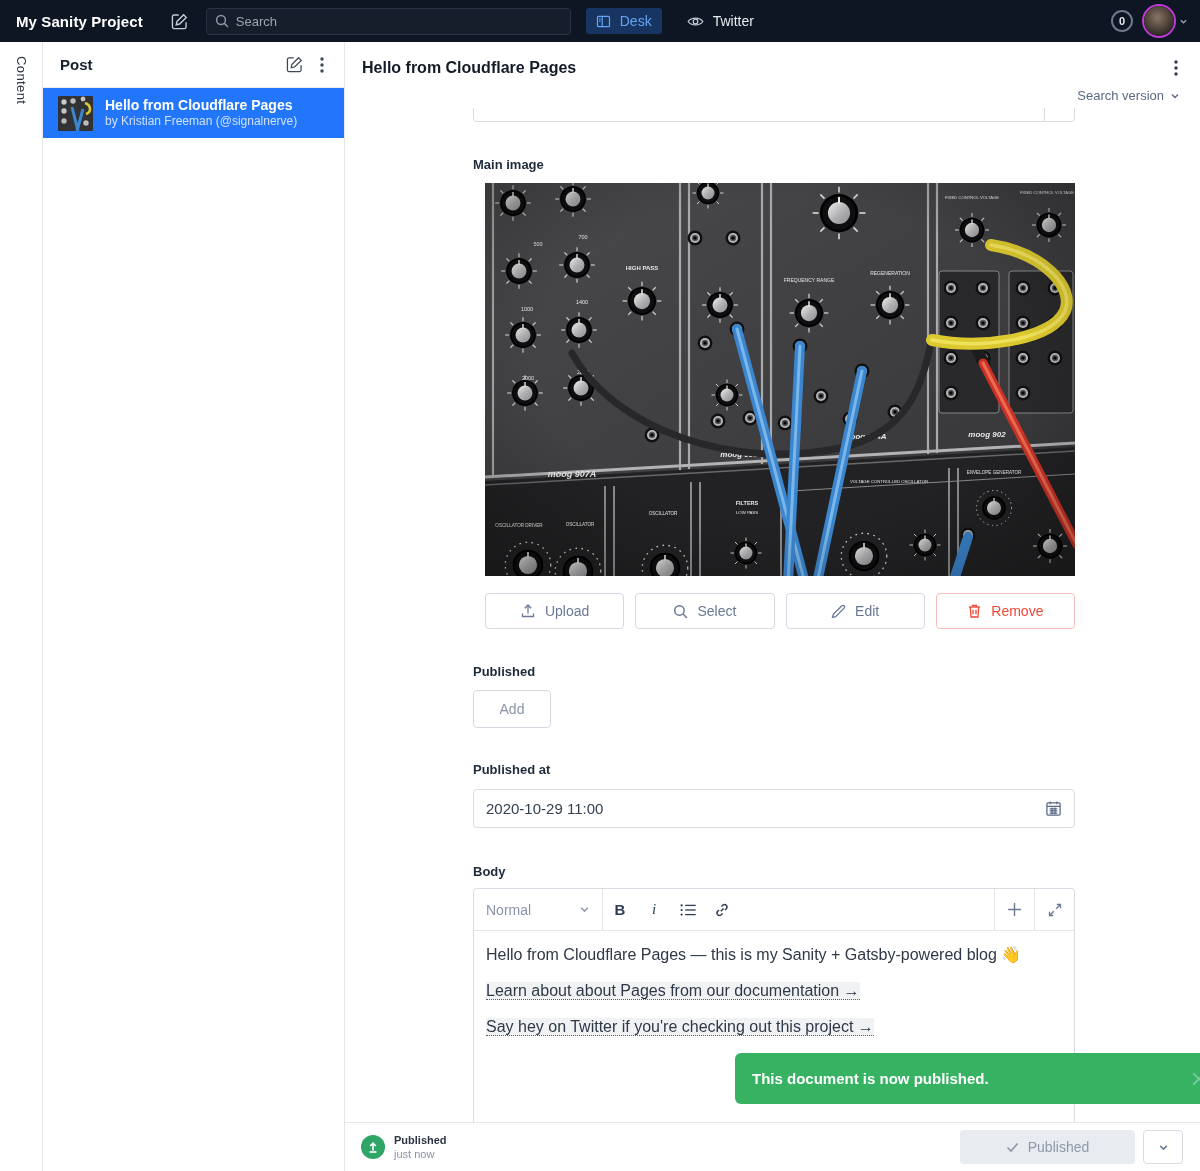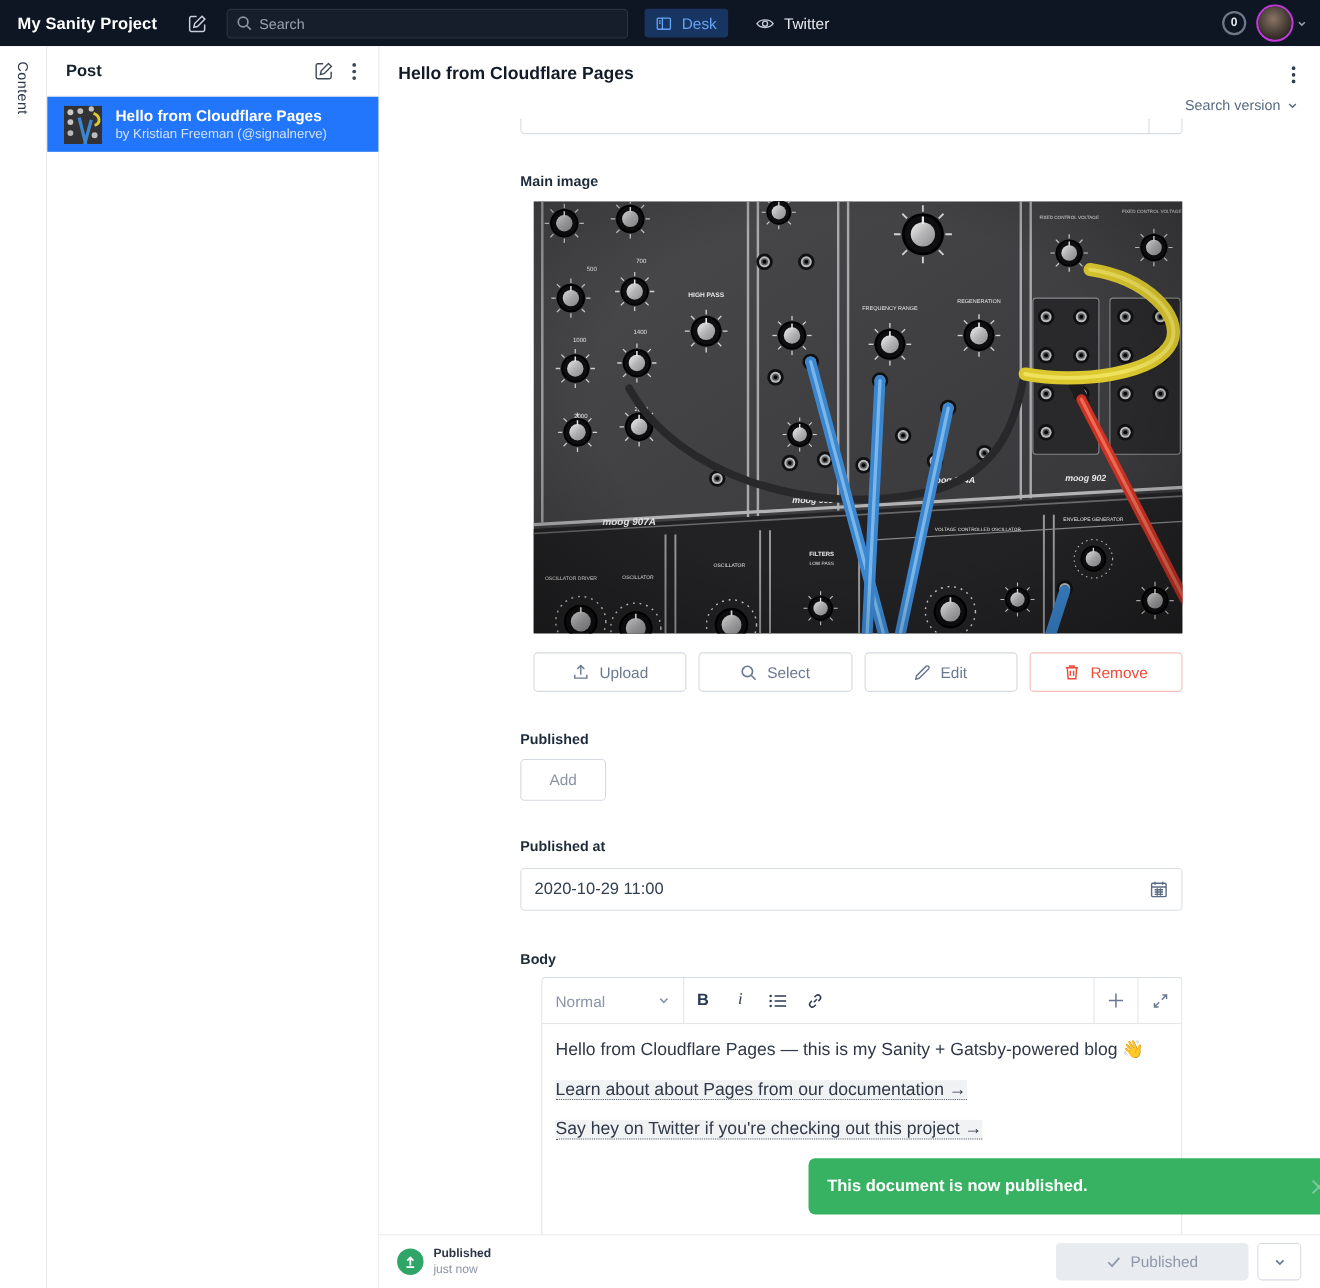--- a/index.html
+++ b/index.html
@@ -66,21 +66,21 @@
 
   .lbl-categories { margin-top:35px; }
   .add-btn { margin-top:10px; width:78px; height:38px; background:#fff; border:1px solid #d5dae2; border-radius:4px; color:#8a94a6; font-size:14px; display:flex; align-items:center; justify-content:center; cursor:pointer; }
 
   .lbl-published { margin-top:34px; }
   .date-input { position:relative; margin-top:11px; height:39px; border:1px solid #d8dde4; border-radius:4px; display:flex; align-items:center; padding:0 12px; }
   .date-input input { border:none; outline:none; font-size:15px; color:#33404f; flex:1; font-family:inherit; background:transparent; }
   .date-input .cal { color:#5a6b85; display:flex; cursor:pointer; }
 
   .lbl-body { margin-top:36px; }
-  .editor { margin-top:8px; height:238px; border:1px solid #d8dde4; border-top-left-radius:4px; border-top-right-radius:4px; border-bottom:none;margin-left:19px; }
+  .editor { margin-top:8px; height:238px; border:1px solid #d8dde4; border-top-left-radius:4px; border-top-right-radius:4px; border-bottom:none; }
   .toolbar { display:flex; align-items:center; height:42px; border-bottom:1px solid #e3e6ea; }
   .style-select { display:flex; align-items:center; width:128px; padding:0 12px; color:#8a94a6; font-size:14px; cursor:pointer; align-self:stretch; }
   .style-select span { flex:1; }
   .tb-divider { width:1px; align-self:stretch; background:#e3e6ea; }
   .tb-btn { display:flex; align-items:center; justify-content:center; min-width:34px; align-self:stretch; color:#2b3a55; cursor:pointer; }
   .tb-bold { font-weight:700; font-size:15px; }
   .tb-italic { font-style:italic; font-family:"Liberation Serif", serif; font-size:15px; }
   .tb-spacer { flex:1; }
   .tb-sq { min-width:39px; color:#6a7891; }
   .editor-content { padding:14px 12px; font-size:16px; color:#2f3847; cursor:text; }

